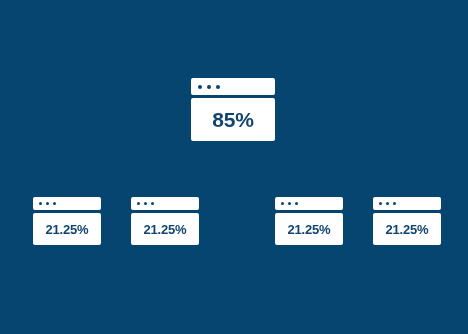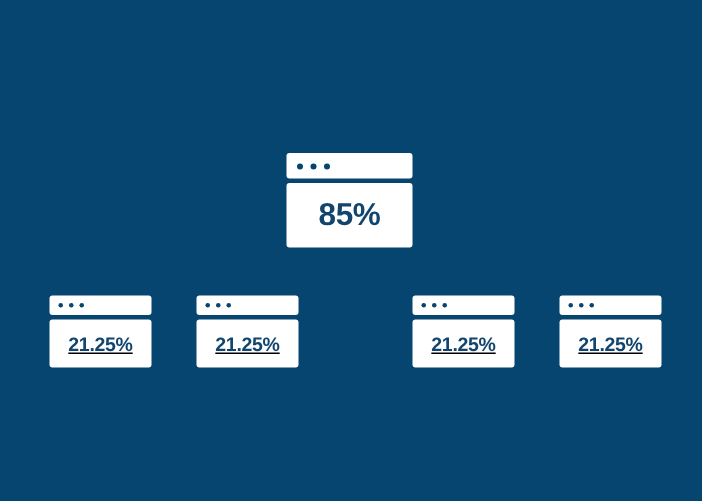--- a/index.html
+++ b/index.html
@@ -52,21 +52,21 @@
     color: #11456e;
     font-weight: bold;
     letter-spacing: -0.2px;
     line-height: 1;
     white-space: nowrap;
   }
 
   
   .window.primary {
     left: 191px;
-    top: 102px;
+    top: 78px;
     width: 84px;
   }
   .window.primary .titlebar {
     height: 17px;
     padding-left: 7px;
   }
   .window.primary .dots { gap: 5px; }
   .window.primary .dot { width: 4px; height: 4px; }
   .window.primary .body {
     margin-top: 3px;
@@ -81,21 +81,20 @@
   }
   .window.secondary .titlebar {
     height: 13px;
     padding-left: 6px;
   }
   .window.secondary .dots { gap: 4px; }
   .window.secondary .dot { width: 3px; height: 3px; }
   .window.secondary .body {
     margin-top: 3px;
     height: 32px;
-    text-decoration: underline;
   }
   .window.secondary .value { font-size: 13px; }
 
   .window.secondary.pos-0 { left: 33px; }
   .window.secondary.pos-1 { left: 131px; }
   .window.secondary.pos-2 { left: 275px; }
   .window.secondary.pos-3 { left: 373px; }
 </style>
 </head>
 <body>

